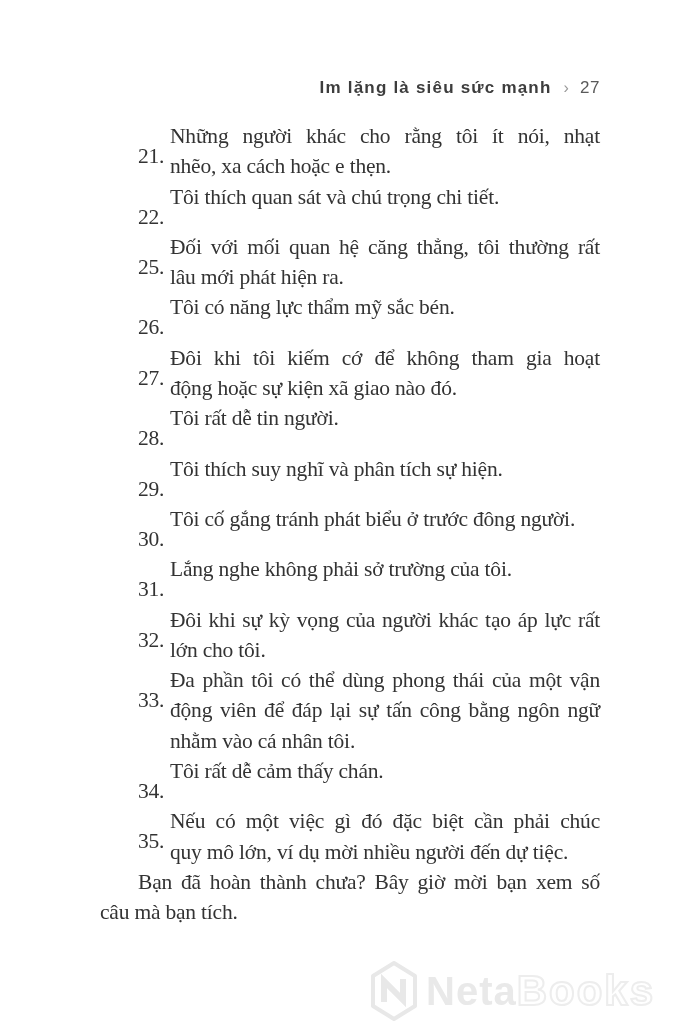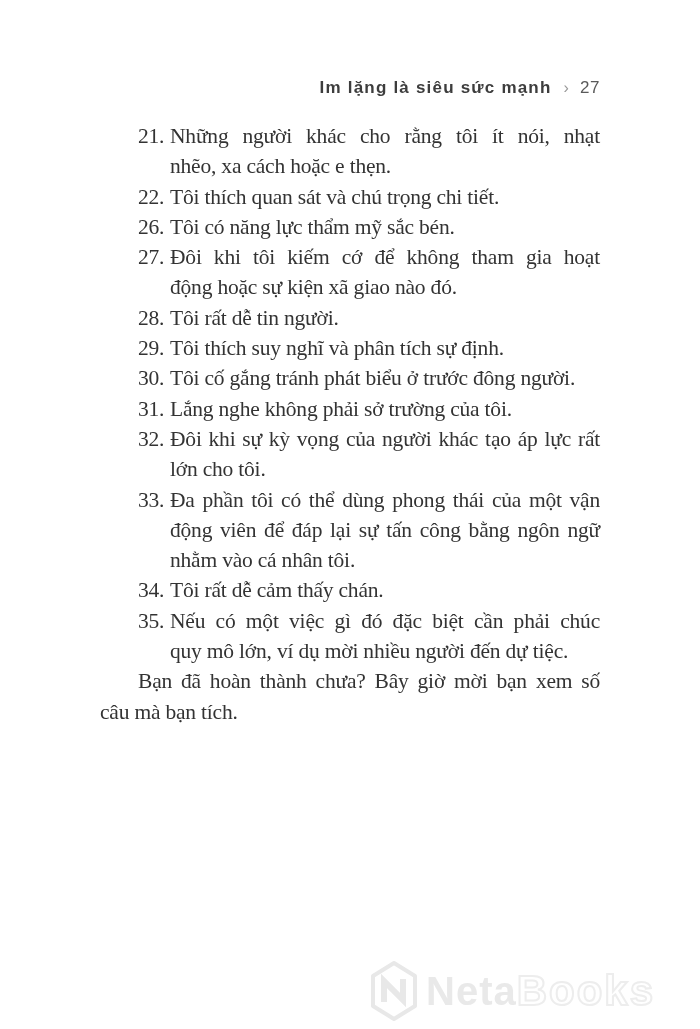--- a/index.html
+++ b/index.html
@@ -50,20 +50,21 @@
     color: #333333;
   }
   .q-item {
     display: flex;
     margin-left: 138px;
     width: 462px;
   }
   .q-num {
     flex: 0 0 32px;
     width: 32px;
+    margin-top: 20px;
   }
   .q-lines { flex: 1 1 auto; width: 430px; }
   .ln { display: block; }
   .ln.just {
     text-align: justify;
     text-align-last: justify;
   }
   .closing {
     margin-left: 100px;
     width: 500px;
@@ -121,20 +122,27 @@
             <span class="ln">nhẽo, xa cách hoặc e thẹn.</span>
           </div>
         </div>
         <div class="q-item">
           <span class="q-num">22.</span>
           <div class="q-lines">
             <span class="ln">Tôi thích quan sát và chú trọng chi tiết.</span>
           </div>
         </div>
         <div class="q-item">
+          <span class="q-num">25.</span>
+          <div class="q-lines">
+            <span class="ln just">Đối với mối quan hệ căng thẳng, tôi thường rất</span>
+            <span class="ln">lâu mới phát hiện ra.</span>
+          </div>
+        </div>
+        <div class="q-item">
           <span class="q-num">26.</span>
           <div class="q-lines">
             <span class="ln">Tôi có năng lực thẩm mỹ sắc bén.</span>
           </div>
         </div>
         <div class="q-item">
           <span class="q-num">27.</span>
           <div class="q-lines">
             <span class="ln just">Đôi khi tôi kiếm cớ để không tham gia hoạt</span>
             <span class="ln">động hoặc sự kiện xã giao nào đó.</span>
@@ -142,21 +150,21 @@
         </div>
         <div class="q-item">
           <span class="q-num">28.</span>
           <div class="q-lines">
             <span class="ln">Tôi rất dễ tin người.</span>
           </div>
         </div>
         <div class="q-item">
           <span class="q-num">29.</span>
           <div class="q-lines">
-            <span class="ln">Tôi thích suy nghĩ và phân tích sự định.</span>
+            <span class="ln">Tôi thích suy nghĩ và phân tích sự hiện.</span>
           </div>
         </div>
         <div class="q-item">
           <span class="q-num">30.</span>
           <div class="q-lines">
             <span class="ln">Tôi cố gắng tránh phát biểu ở trước đông người.</span>
           </div>
         </div>
         <div class="q-item">
           <span class="q-num">31.</span>

